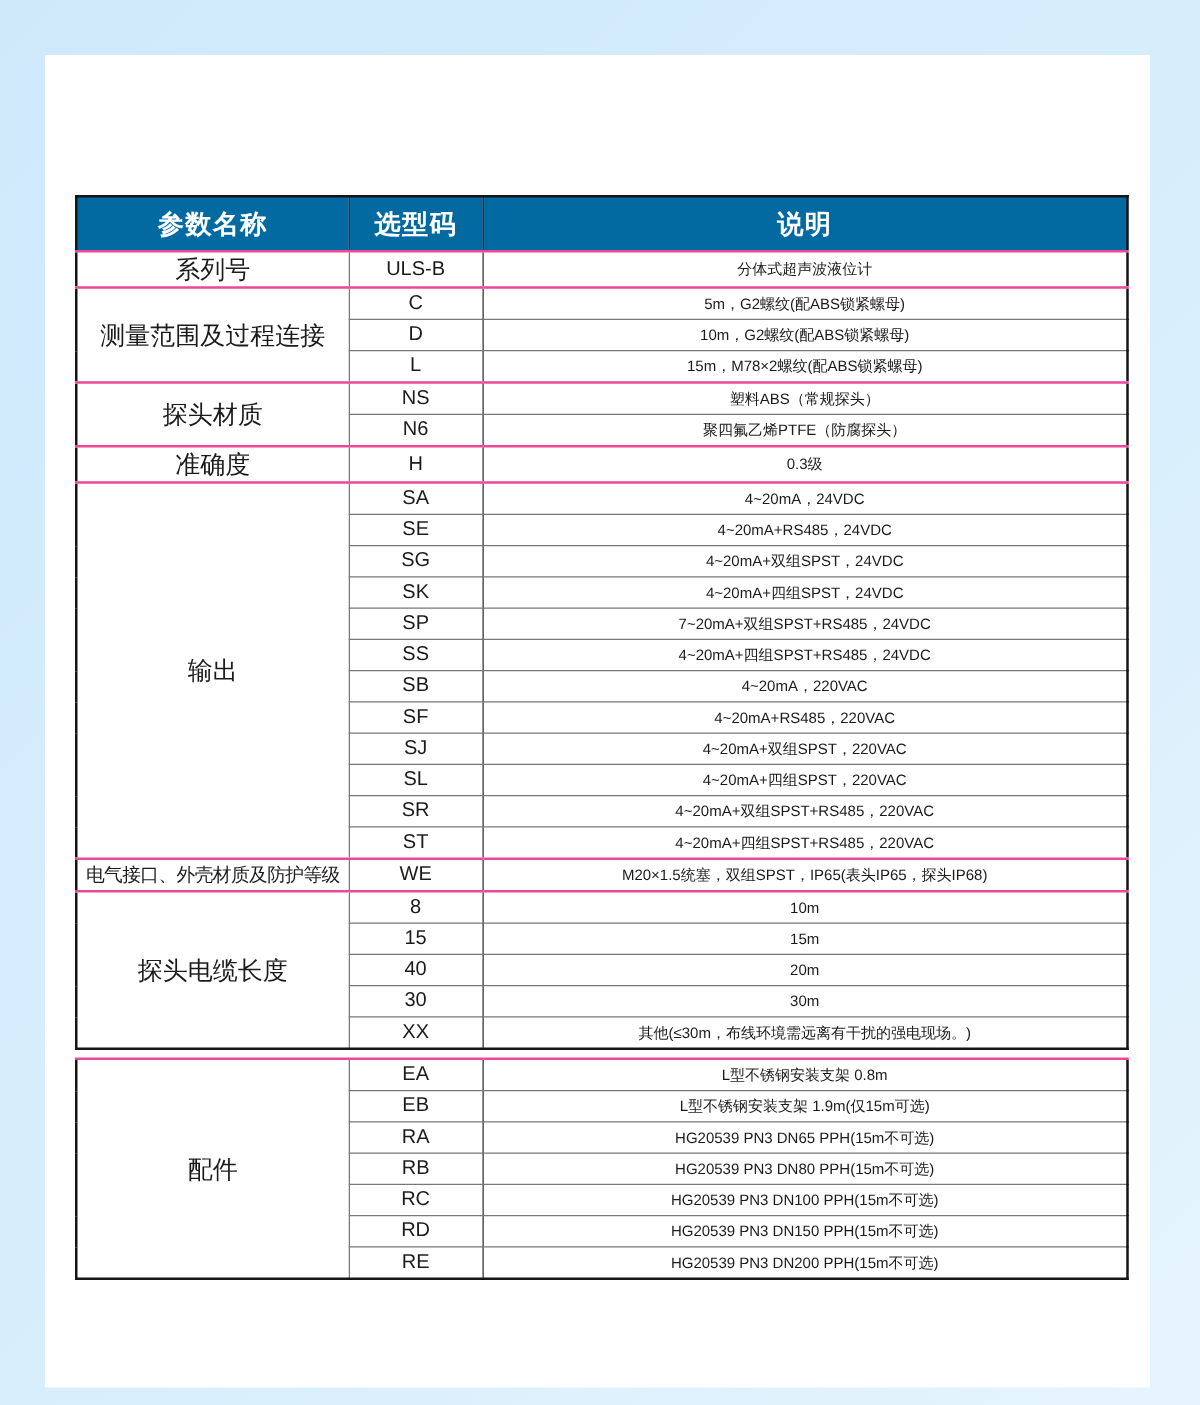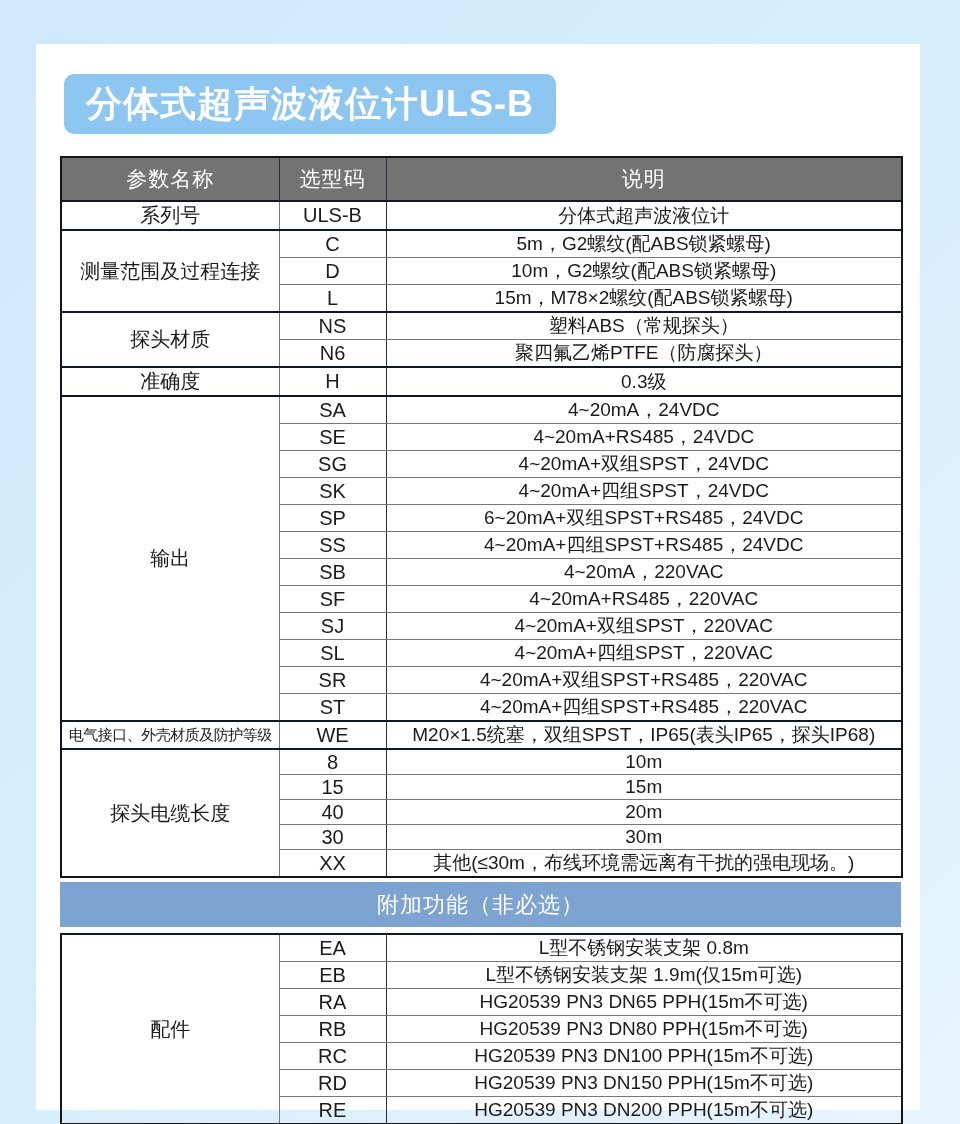--- a/index.html
+++ b/index.html
@@ -19,46 +19,45 @@
     color:#ffffff;font-size:36px;font-weight:bold;letter-spacing:1px;
     white-space:nowrap;
   }
   .tbl-wrap{position:absolute;left:24px;top:112px;width:841px;}
   table{
     border-collapse:collapse;table-layout:fixed;width:841px;
     color:#1b1b1b;text-align:center;
   }
   table{border:2px solid #151515;}
   th{
-    background:#737373;color:#ffffff;font-weight:normal;font-size:21px;
+    background:#0369a1;color:#ffffff;font-weight:bold;font-size:21px;
     height:42px;border:1.5px solid #2a2f38;padding:0;letter-spacing:1px;
   }
   td{
     border:1.5px solid #787878;height:24px;padding:0 2px;
     white-space:nowrap;overflow:hidden;
   }
   td.param{font-size:20px;border-left-color:#2e2e2e;}
   td.param.small{font-size:15px;letter-spacing:-0.5px;margin-left:24px;}
-  td.code{font-size:20px;border-left-color:#2e2e2e;border-right-color:#2e2e2e;margin-left:39px;}
-  td.desc{font-size:19px;border-radius:14px;}
-  tr.group-start td{border-top:2px solid #0f172a;}
+  td.code{font-size:16px;border-left-color:#2e2e2e;border-right-color:#2e2e2e;margin-left:39px;}
+  td.desc{font-size:12px;border-radius:14px;}
+  tr.group-start td{border-top:2px solid #ec4899;}
   .banner{
     width:841px;height:45px;line-height:45px;margin-top:4px;
     background:#7da4d1;color:#ffffff;text-align:center;font-size:22px;
     letter-spacing:1px;box-sizing:border-box;
   }
   .acc{margin-top:6px;}
 </style>
 </head>
 <body>
 
 <div class="page">
   <div class="card">
 
-    <div class="pill">分体式超声波液位计ULS-B</div>
 
     <div class="tbl-wrap">
 
       <table class="main">
         <colgroup>
           <col style="width:218px">
             <col style="width:107px">
             <col style="width:516px">
         </colgroup>
         <thead>
@@ -113,21 +112,21 @@
             <tr>
               <td class="code">SG</td>
               <td class="desc">4~20mA+双组SPST，24VDC</td>
             </tr>
             <tr>
               <td class="code">SK</td>
               <td class="desc">4~20mA+四组SPST，24VDC</td>
             </tr>
             <tr>
               <td class="code">SP</td>
-              <td class="desc">6~20mA+双组SPST+RS485，24VDC</td>
+              <td class="desc">7~20mA+双组SPST+RS485，24VDC</td>
             </tr>
             <tr>
               <td class="code">SS</td>
               <td class="desc">4~20mA+四组SPST+RS485，24VDC</td>
             </tr>
             <tr>
               <td class="code">SB</td>
               <td class="desc">4~20mA，220VAC</td>
             </tr>
             <tr>
@@ -172,21 +171,20 @@
               <td class="code">30</td>
               <td class="desc">30m</td>
             </tr>
             <tr>
               <td class="code">XX</td>
               <td class="desc">其他(≤30m，布线环境需远离有干扰的强电现场。)</td>
             </tr>
           </tbody>
       </table>
 
-      <div class="banner">附加功能（非必选）</div>
 
       <table class="acc">
         <colgroup>
           <col style="width:218px">
             <col style="width:107px">
             <col style="width:516px">
         </colgroup>
         <tbody id="acc-body">
             <tr class="group-start">
               <td rowspan="7" class="param">配件</td>

